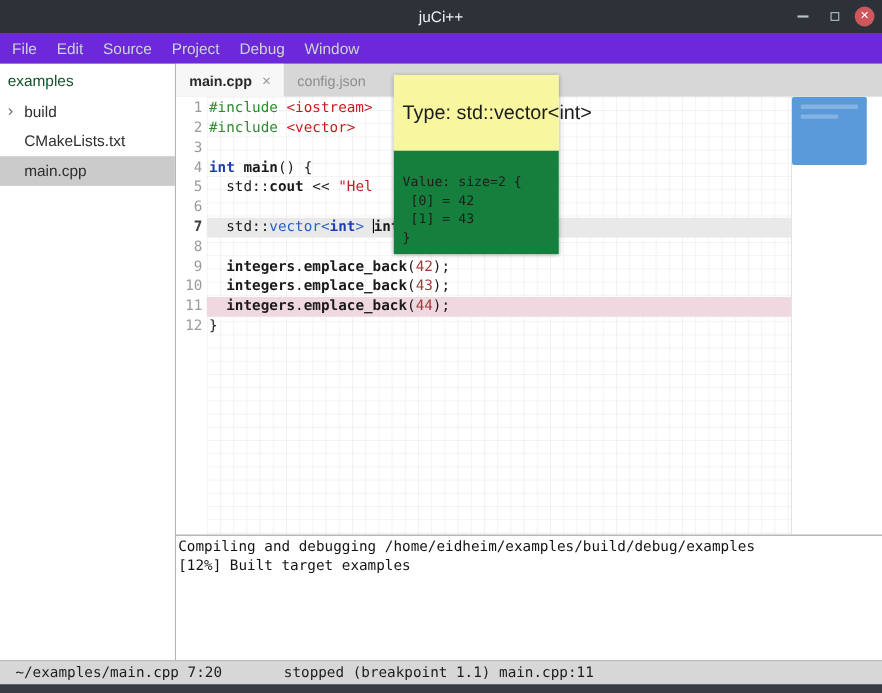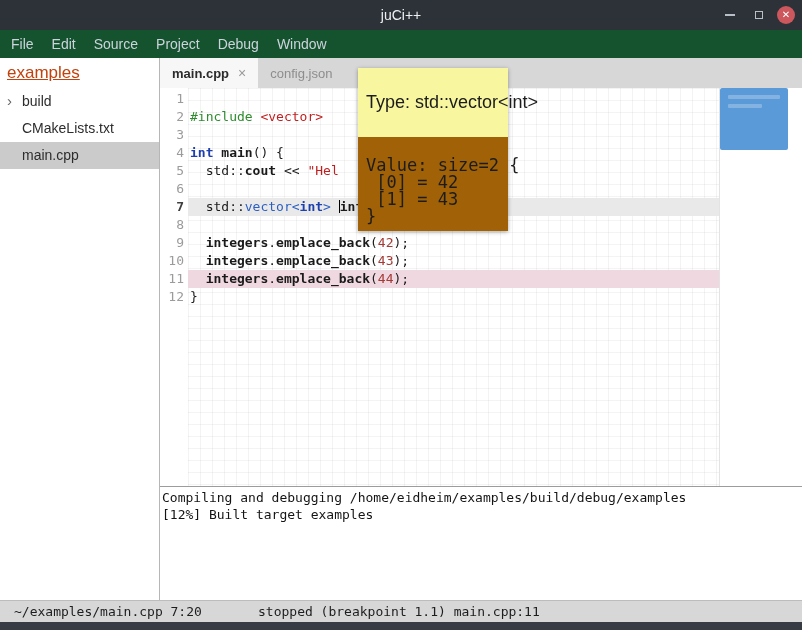--- a/index.html
+++ b/index.html
@@ -12,28 +12,28 @@
               display:flex; align-items:center; justify-content:center; }
   .title { color:#eef1f4; font-size:14px; }
   .controls { position:absolute; right:7px; top:0; height:30px; display:flex; align-items:center; gap:7px; }
   .ctl { width:22px; height:22px; display:flex; align-items:center; justify-content:center; border-radius:50%; }
   .min-glyph { width:10px; height:2px; background:#b9bfc7; display:block; }
   .max-glyph { width:8px; height:8px; border:1.5px solid #b9bfc7; display:block; }
   .ctl.close { background:#cc575d; width:18px; height:18px; }
   .close-glyph { color:#ffffff; font-size:10px; line-height:1; }
 
   
-  .menubar { position:absolute; left:0; top:30px; width:802px; height:28px; background:#14532d;
+  .menubar { position:absolute; left:0; top:30px; width:802px; height:28px; background:#6d28d9;
              display:flex; align-items:center; padding-left:2px; }
   .menu-item { color:#ccd3dd; font-size:14px; padding:0 9px; height:28px; line-height:28px; }
 
   
   .sidebar { position:absolute; left:0; top:58px; width:160px; height:542px; background:#ffffff;
              border-right:1px solid #b6b6b6; }
-  .side-header { height:30px; line-height:30px; padding-left:7px; color:#c2410c; font-size:17px;text-decoration:underline; }
+  .side-header { height:30px; line-height:30px; padding-left:7px; color:#14532d; font-size:14px; }
   .tree-row { position:relative; height:27px; line-height:27px; padding-left:22px; font-size:14px; color:#2d2d2d; }
   .tree-row.selected { background:#cbcbcb; }
   .expander { position:absolute; left:7px; top:-1px; color:#666; font-size:15px; }
 
   
   .main { position:absolute; left:160px; top:58px; width:642px; height:542px; }
   .tabbar { position:absolute; left:0; top:0; width:642px; height:30px; background:#d7d7d7; display:flex; }
   .tab { height:30px; display:flex; align-items:center; padding:0 12px; font-size:13px; color:#8d8d8d; gap:9px; }
   .tab.active { background:#f7f7f7; color:#2b2b2b; font-weight:bold; }
   .tab-close { color:#9a9a9a; font-weight:normal; font-size:14px; }
@@ -75,22 +75,22 @@
   
   .statusbar { position:absolute; left:0; top:600px; width:802px; height:22px; background:#d7d7d7;
                border-top:1px solid #bcbcbc; font-family:"DejaVu Sans Mono", monospace; font-size:13px; color:#1d1d1d; }
   .st-left { position:absolute; left:4px; top:3px; white-space:pre;margin-left:10px; }
   .st-mid { position:absolute; left:258px; top:3px; white-space:pre; }
   .bottomstrip { position:absolute; left:0; top:622px; width:802px; height:8px; background:#363b44; }
 
   
   .tooltip { position:absolute; left:358px; top:68px; z-index:100; box-shadow:0 1px 4px rgba(0,0,0,0.35); width:150px; }
   .tt-type { background:#f8f7a0; padding:24px 8px; font-size:18px; color:#1c1c1c; white-space:nowrap; }
-  .tt-value { background:#a16207; padding:20px 8px 6px 8px; font-family:"DejaVu Sans Mono", monospace;
-              font-size:17px; color:#1c1c1c; }
+  .tt-value { background:#15803d; padding:20px 8px 6px 8px; font-family:"DejaVu Sans Mono", monospace;
+              font-size:12px; color:#1c1c1c; }
   .tt-vline { height:17px; line-height:17px; white-space:pre; }
 </style>
 </head>
 <body>
 
 <div class="window">
 
   <div class="titlebar">
     <div class="title">juCi++</div>
     <div class="controls">
@@ -132,21 +132,21 @@
         </div>
         <div class="tab">
           <span>config.json</span>
         </div>
       </div>
 
     <div class="editor">
       <div class="grid"></div>
       <div class="margin-line"></div>
       <div class="code-lines">
-          <div class="code-row"><span class="gutter">1</span></div>
+          <div class="code-row"><span class="gutter">1</span><span class="code-text"><span class="pp">#include</span><span> </span><span class="str">&lt;iostream&gt;</span></span></div>
           <div class="code-row"><span class="gutter">2</span><span class="code-text"><span class="pp">#include</span><span> </span><span class="str">&lt;vector&gt;</span></span></div>
           <div class="code-row"><span class="gutter">3</span><span class="code-text"></span></div>
           <div class="code-row"><span class="gutter">4</span><span class="code-text"><span class="kw">int</span><span> </span><span class="b">main</span><span>() {</span></span></div>
           <div class="code-row"><span class="gutter">5</span><span class="code-text"><span>  std::</span><span class="b">cout</span><span> &lt;&lt; </span><span class="str">"Hel</span></span></div>
           <div class="code-row"><span class="gutter">6</span><span class="code-text"></span></div>
           <div class="code-row"><div class="hl current"></div><span class="gutter cur">7</span><span class="code-text"><span>  std::</span><span class="type">vector</span><span class="type">&lt;</span><span class="kw">int</span><span class="type">&gt;</span><span> </span><span class="cursor"></span><span class="b">integers</span><span>;</span></span></div>
           <div class="code-row"><span class="gutter">8</span><span class="code-text"></span></div>
           <div class="code-row"><span class="gutter">9</span><span class="code-text"><span>  </span><span class="b">integers</span><span>.</span><span class="b">emplace_back</span><span>(</span><span class="num">42</span><span>);</span></span></div>
           <div class="code-row"><span class="gutter">10</span><span class="code-text"><span>  </span><span class="b">integers</span><span>.</span><span class="b">emplace_back</span><span>(</span><span class="num">43</span><span>);</span></span></div>
           <div class="code-row"><div class="hl debug"></div><span class="gutter">11</span><span class="code-text"><span>  </span><span class="b">integers</span><span>.</span><span class="b">emplace_back</span><span>(</span><span class="num">44</span><span>);</span></span></div>

